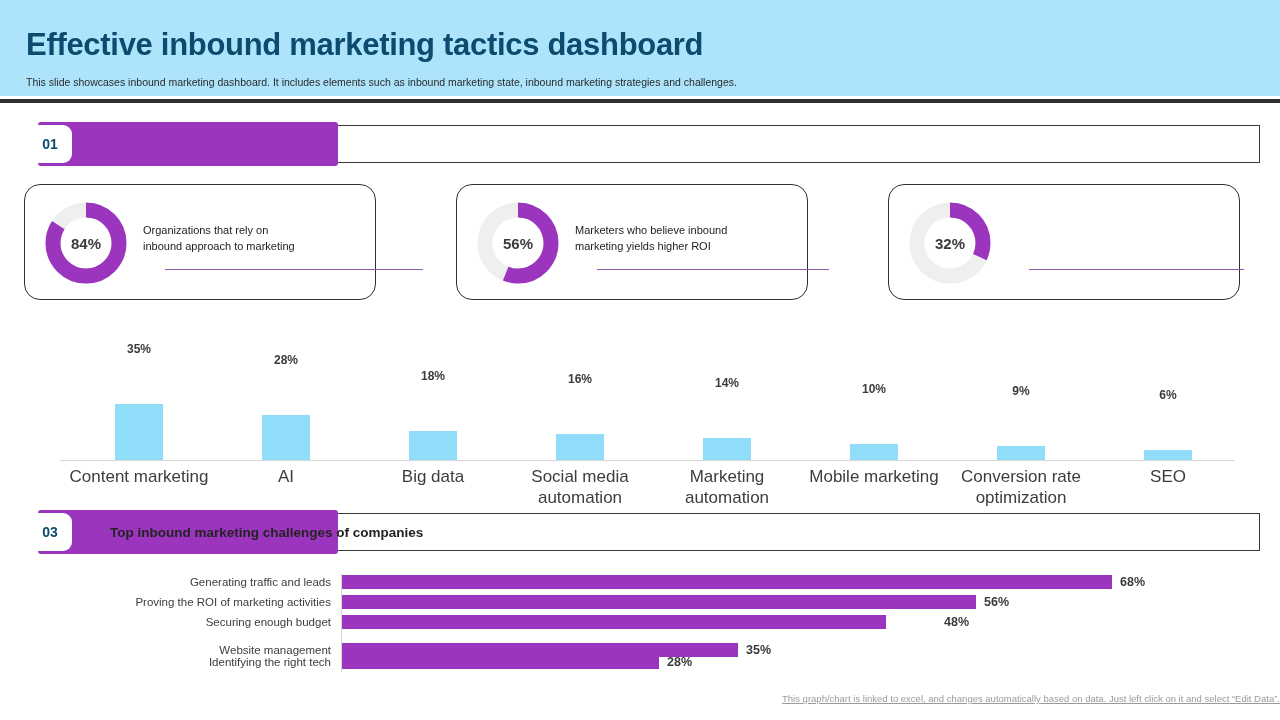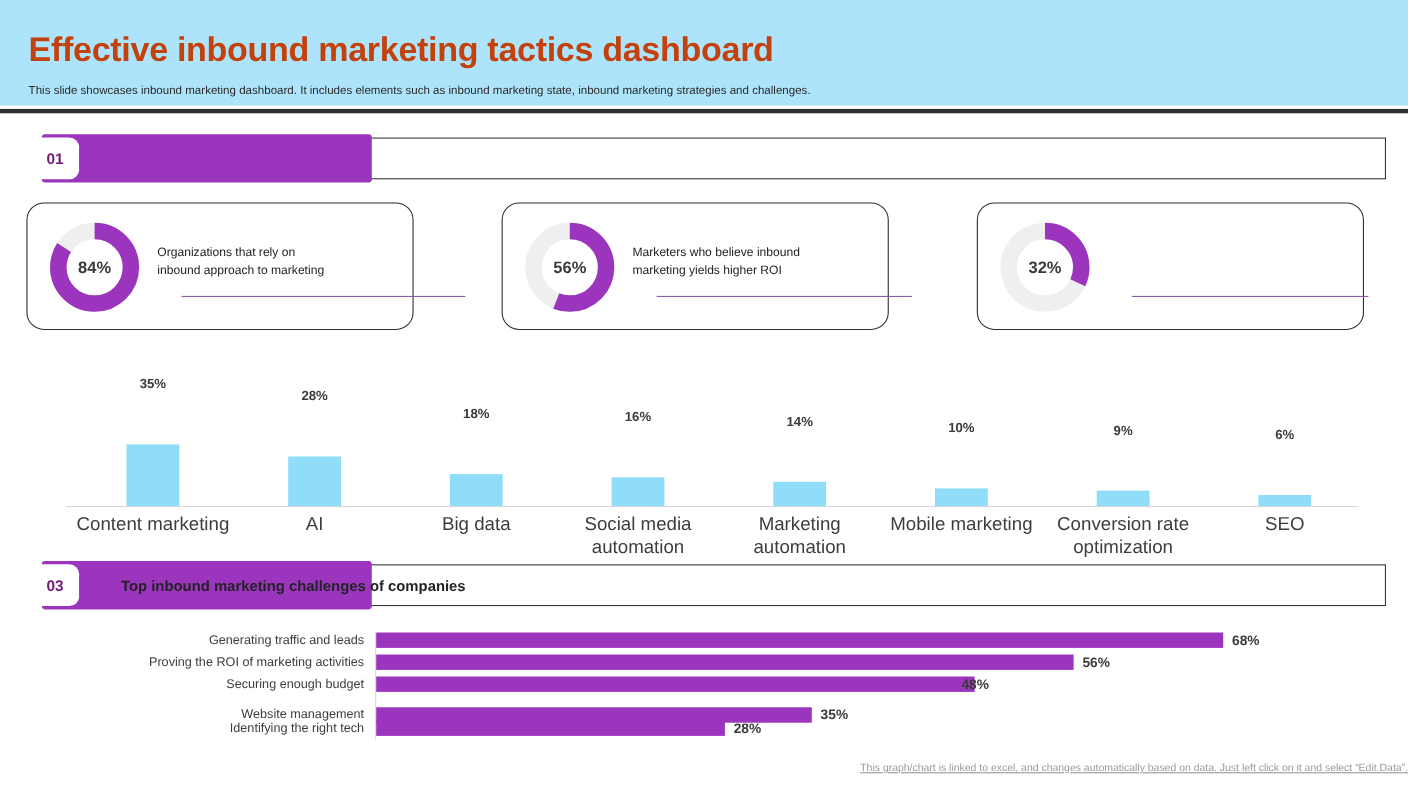--- a/index.html
+++ b/index.html
@@ -11,21 +11,21 @@
   }
   .slide { position: relative; width: 1280px; height: 720px; background: #fff; }
 
   
   .header {
     position: absolute; left: 0; top: 0; width: 1280px; height: 96px;
     background: #ADE4FB;
   }
   .header-title {
     position: absolute; left: 26px; top: 27px;
-    font-size: 31px; font-weight: bold; color: #c2410c;
+    font-size: 31px; font-weight: bold; color: #0c4a6e;
     letter-spacing: -0.3px; white-space: nowrap;
   }
   .header-sub {
     position: absolute; left: 26px; top: 76px;
     font-size: 10.5px; color: #2a2a2a; white-space: nowrap;
   }
   .header-rule {
     position: absolute; left: 0; top: 99px; width: 1280px; height: 4px;
     background: #2f2f33;
   }
@@ -39,21 +39,21 @@
     background: #ffffff; border: 1px solid #3a3a3a;
   }
   .sec-colorbar {
     position: absolute; left: 24px; top: 0; width: 300px; height: 44px;
     border-radius: 3px;
   }
   .sec-badge {
     position: absolute; left: 14px; top: 3px; width: 44px; height: 38px;
     background: #ffffff; border-radius: 9px;
     display: flex; align-items: center; justify-content: center;
-    font-size: 14px; font-weight: bold; color: #701a75;
+    font-size: 14px; font-weight: bold; color: #0c4a6e;
   }
   .sec-knob {
     position: absolute; left: 58px; top: 13px; width: 22px; height: 19px;
     border-radius: 0 11px 11px 0;
   }
   .sec-title {
     position: absolute; left: 96px; top: 0; height: 44px;
     display: flex; align-items: center;
     font-size: 13.5px; font-weight: bold; color: #232323;
     white-space: nowrap;
@@ -248,21 +248,21 @@
           <div class="hval" style="left: 1120px;">68%</div>
         </div>
         <div class="hrow" style="top: 20px;">
           <div class="hlabel">Proving the ROI of marketing activities</div>
           <div class="hbar" style="width: 634px; background: rgb(155, 53, 190);"></div>
           <div class="hval" style="left: 984px;">56%</div>
         </div>
         <div class="hrow" style="top: 40px;">
           <div class="hlabel">Securing enough budget</div>
           <div class="hbar" style="width: 544px; background: rgb(155, 53, 190);"></div>
-          <div class="hval" style="left: 874px;">48%</div>
+          <div class="hval" style="left: 944px;">48%</div>
         </div>
         <div class="hrow" style="top: 68px;">
           <div class="hlabel">Website management</div>
           <div class="hbar" style="width: 396px; background: rgb(155, 53, 190);"></div>
           <div class="hval" style="left: 746px;">35%</div>
         </div>
         <div class="hrow" style="top: 80px;">
           <div class="hlabel">Identifying the right tech</div>
           <div class="hbar" style="width: 317px; background: rgb(155, 53, 190);"></div>
           <div class="hval" style="left: 667px;">28%</div>

